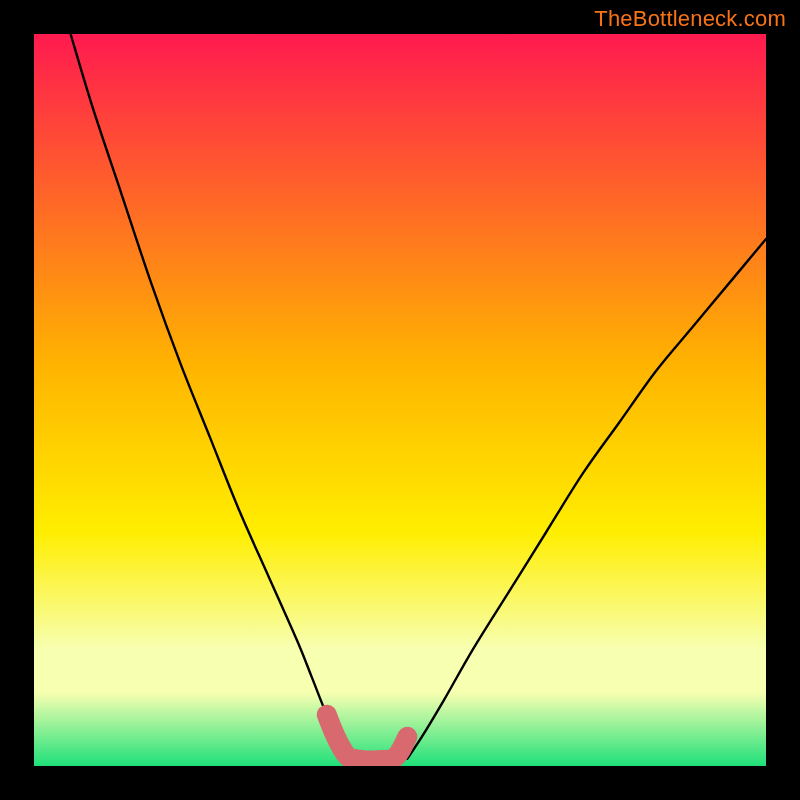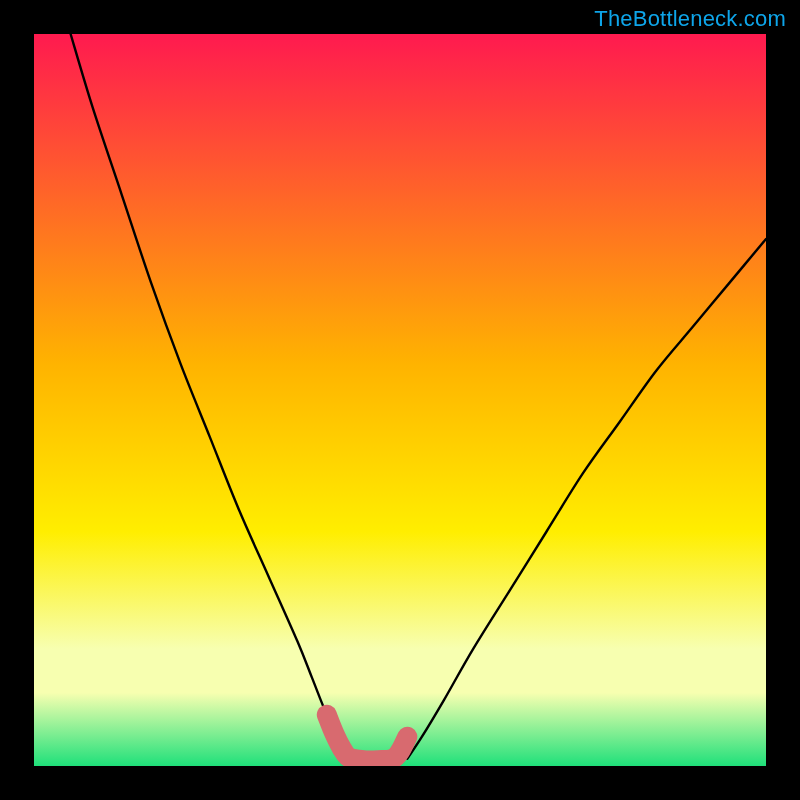--- a/index.html
+++ b/index.html
@@ -8,21 +8,21 @@
     width: 800px;
     height: 800px;
     background: #000;
     position: relative;
     font-family: Arial, sans-serif;
   }
   .watermark {
     position: absolute;
     top: 6px;
     right: 14px;
-    color: #0ea5e9;
+    color: #f97316;
     font-size: 22px;
     font-weight: 500;
     z-index: 10;
     letter-spacing: 0.2px;
   }
   .plot-area {
     position: absolute;
     left: 34px;
     top: 34px;
     width: 732px;

